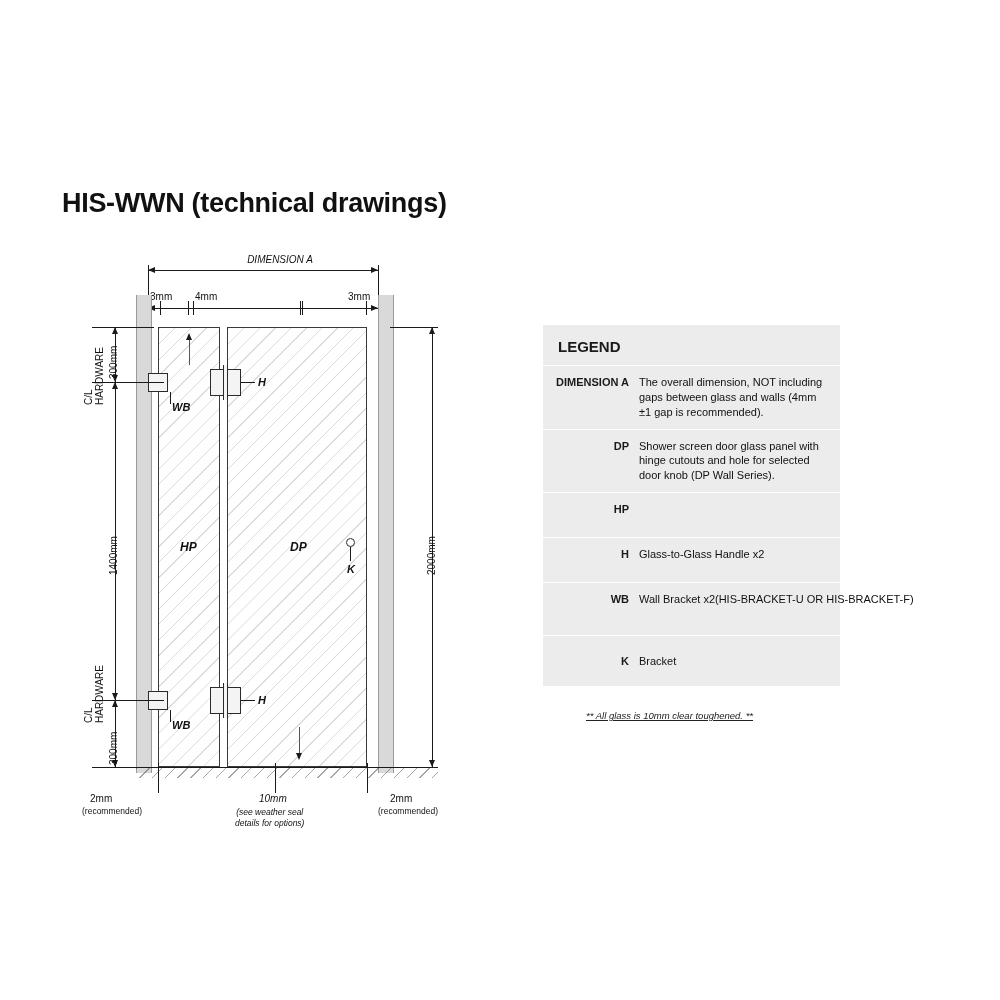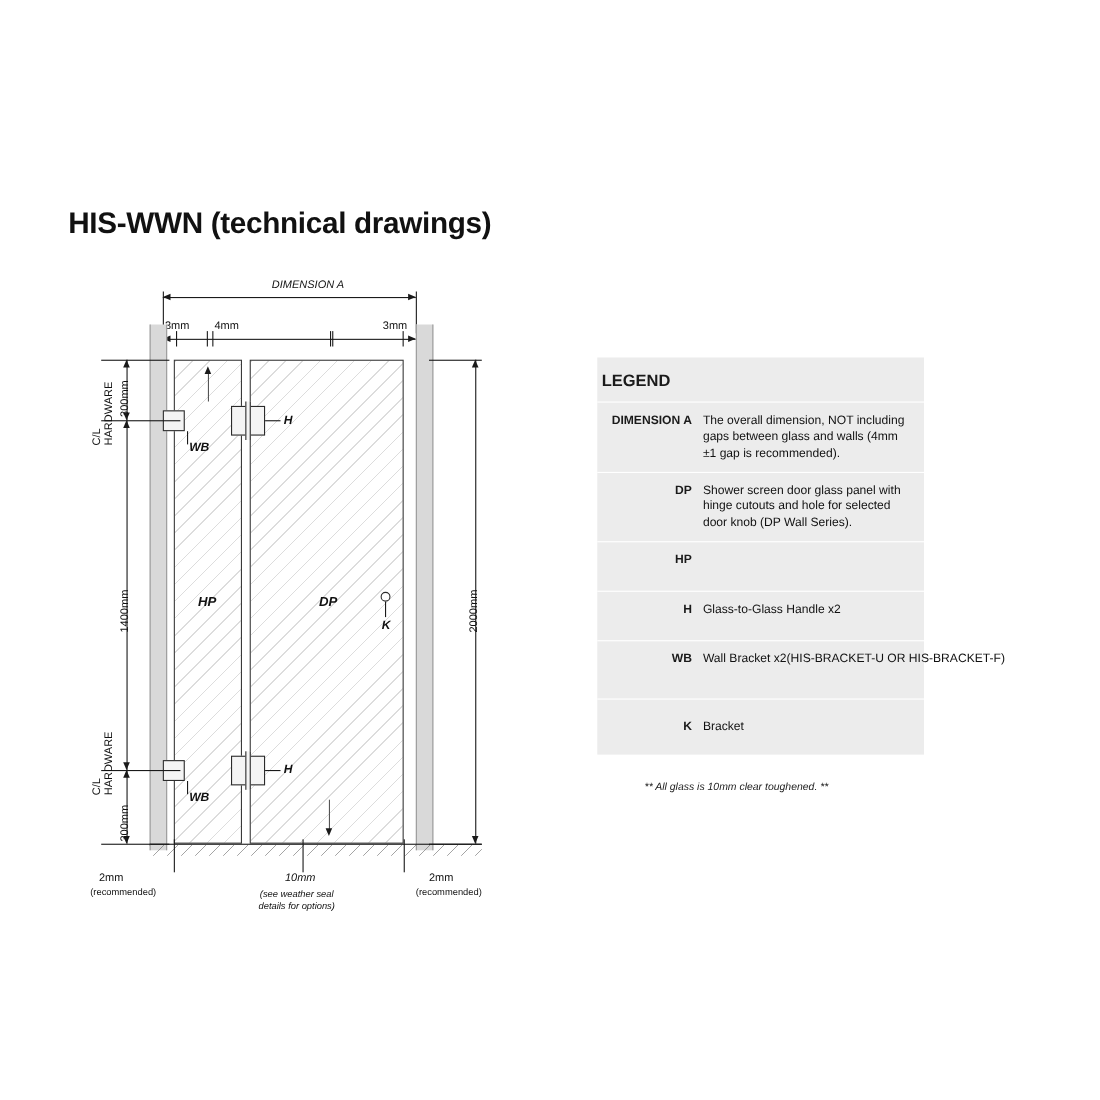--- a/index.html
+++ b/index.html
@@ -138,21 +138,21 @@
     position: absolute;
     left: 543px;
     top: 325px;
     width: 297px;
     background: #ececec;
     font-size: 11px;
   }
   #legend .legend-title {
     font-size: 15px;
     font-weight: bold;
-    padding: 13px 16px 10px 4px;
+    padding: 13px 16px 10px 15px;
     border-bottom: 1px solid #ffffff;
   }
   .lrow {
     display: flex;
     align-items: flex-start;
     border-bottom: 1px solid #ffffff;
     padding: 9px 6px 9px 0;
     min-height: 26px;
   }
   .lrow:last-child { border-bottom: none; }
@@ -174,20 +174,21 @@
     padding-right: 4px;
   }
   .lval.nowrap { white-space: nowrap; }
   .legend-note {
     position: absolute;
     left: 586px;
     top: 710px;
     font-size: 9.5px;
     font-style: italic;
     color: #222;
+    text-decoration: underline;
   }
 </style>
 </head>
 <body>
 
 <div class="page-title">HIS-WWN (technical drawings)</div>
 
 <div id="drawing">
 
   <div class="lbl it c" style="left:160px; top:9px; width:120px;">DIMENSION A</div>

